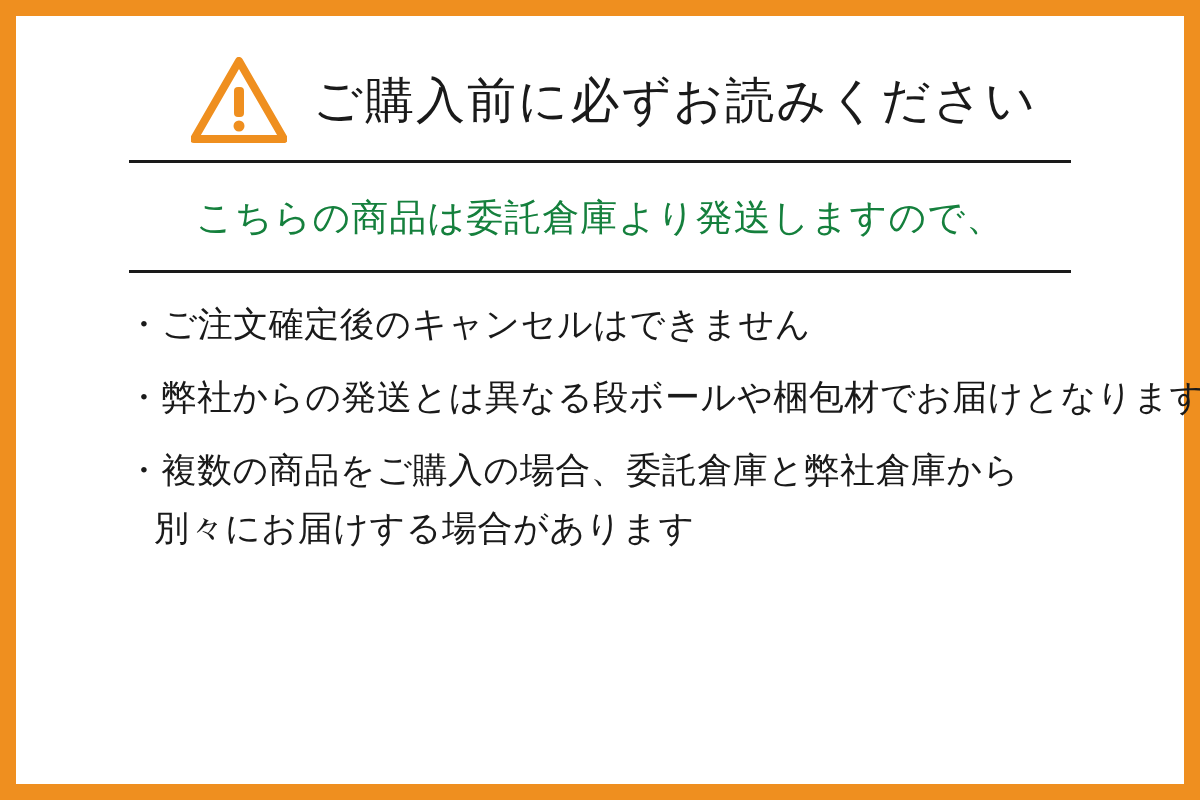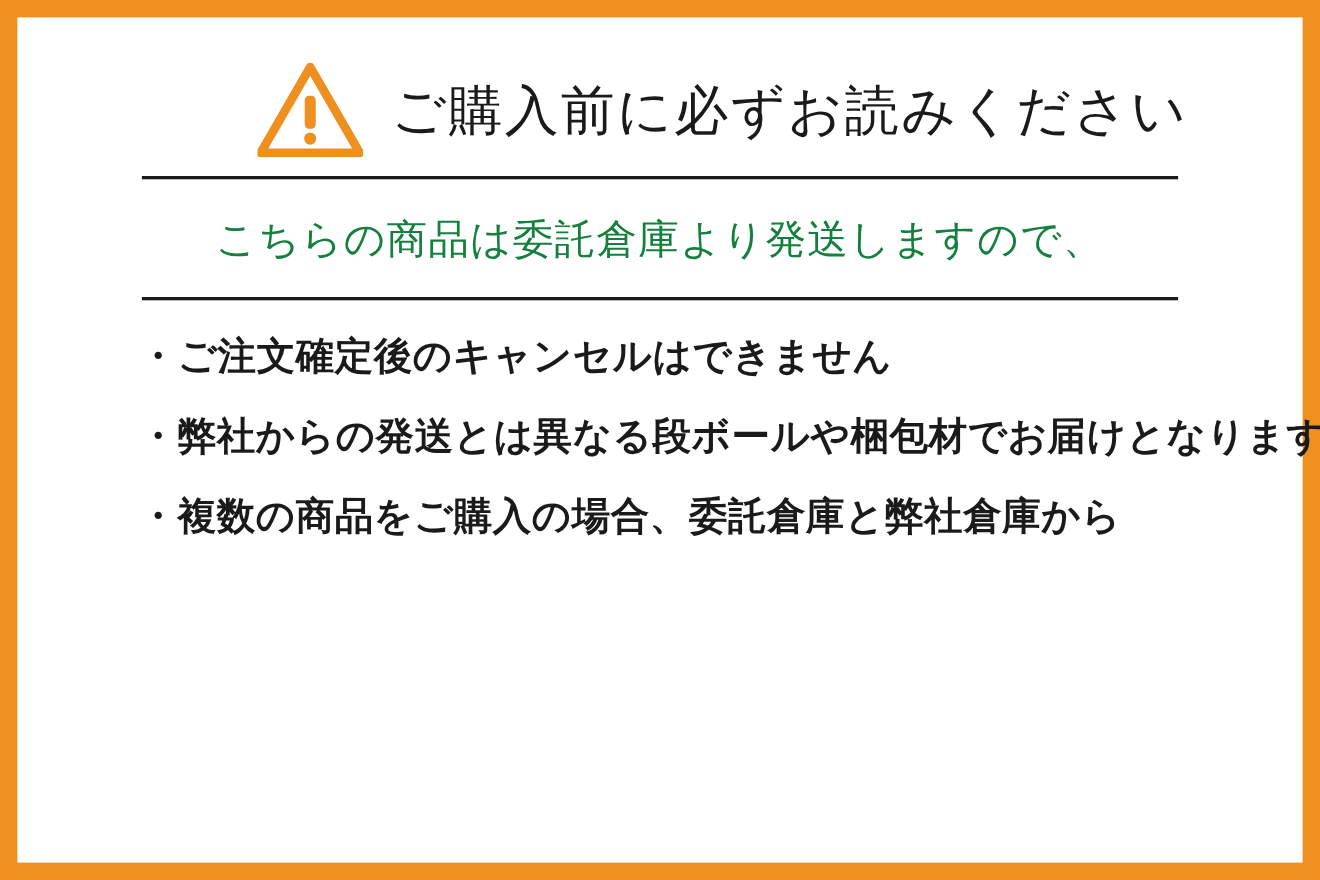--- a/index.html
+++ b/index.html
@@ -31,21 +31,21 @@
     bottom: 0;
     background: #ffffff;
     padding: 24px 104px 0 104px;
     box-sizing: border-box;
   }
 
   
   .header {
     display: flex;
     align-items: center;
-    justify-content: flex-end;
+    justify-content: center;
     gap: 26px;
     height: 120px;
     padding-left: 28px;
   }
 
   .warn-icon {
     flex: 0 0 auto;
     width: 96px;
     height: 86px;
     display: block;
@@ -85,21 +85,20 @@
   .notes {
     padding: 30px 0 0 6px;
   }
   .note {
     font-size: 35px;
     color: #1a1a1a;
     line-height: 1.22;
     letter-spacing: 0.5px;
     margin-bottom: 30px;
     white-space: nowrap;
-    font-weight: bold;
   }
   .note-cont {
     padding-left: 28px;
     margin-top: -14px;
   }
   .note:last-child {
     margin-bottom: 0;
   }
 </style>
 </head>
@@ -122,16 +121,17 @@
     <div class="lead">
       <div class="lead-line">こちらの商品は委託倉庫より発送しますので、</div>
     </div>
 
     <div class="rule"></div>
 
     <div class="notes">
       <div class="note">・ご注文確定後のキャンセルはできません</div>
       <div class="note">・弊社からの発送とは異なる段ボールや梱包材でお届けとなります</div>
       <div class="note">・複数の商品をご購入の場合、委託倉庫と弊社倉庫から</div>
+      <div class="note note-cont">別々にお届けする場合があります</div>
     </div>
 
   </div>
 </div>
 
 </body></html>

